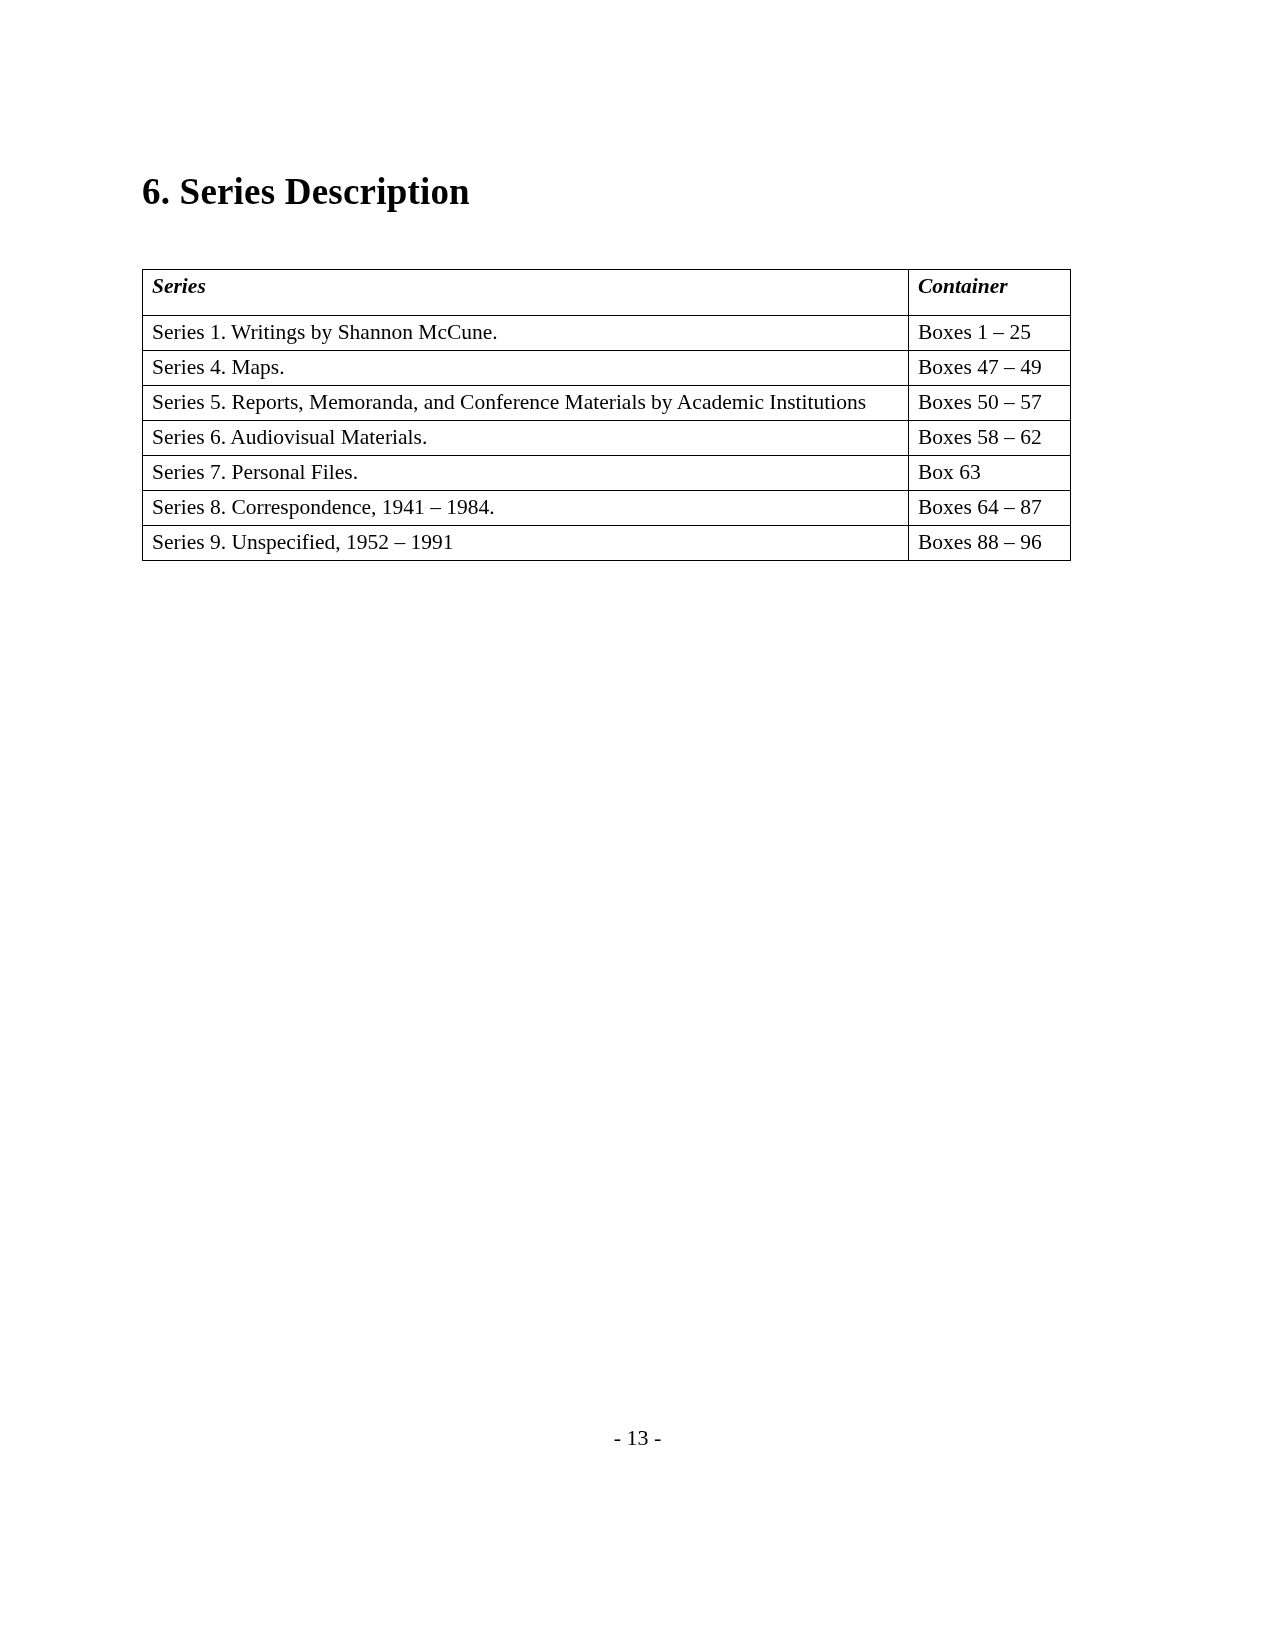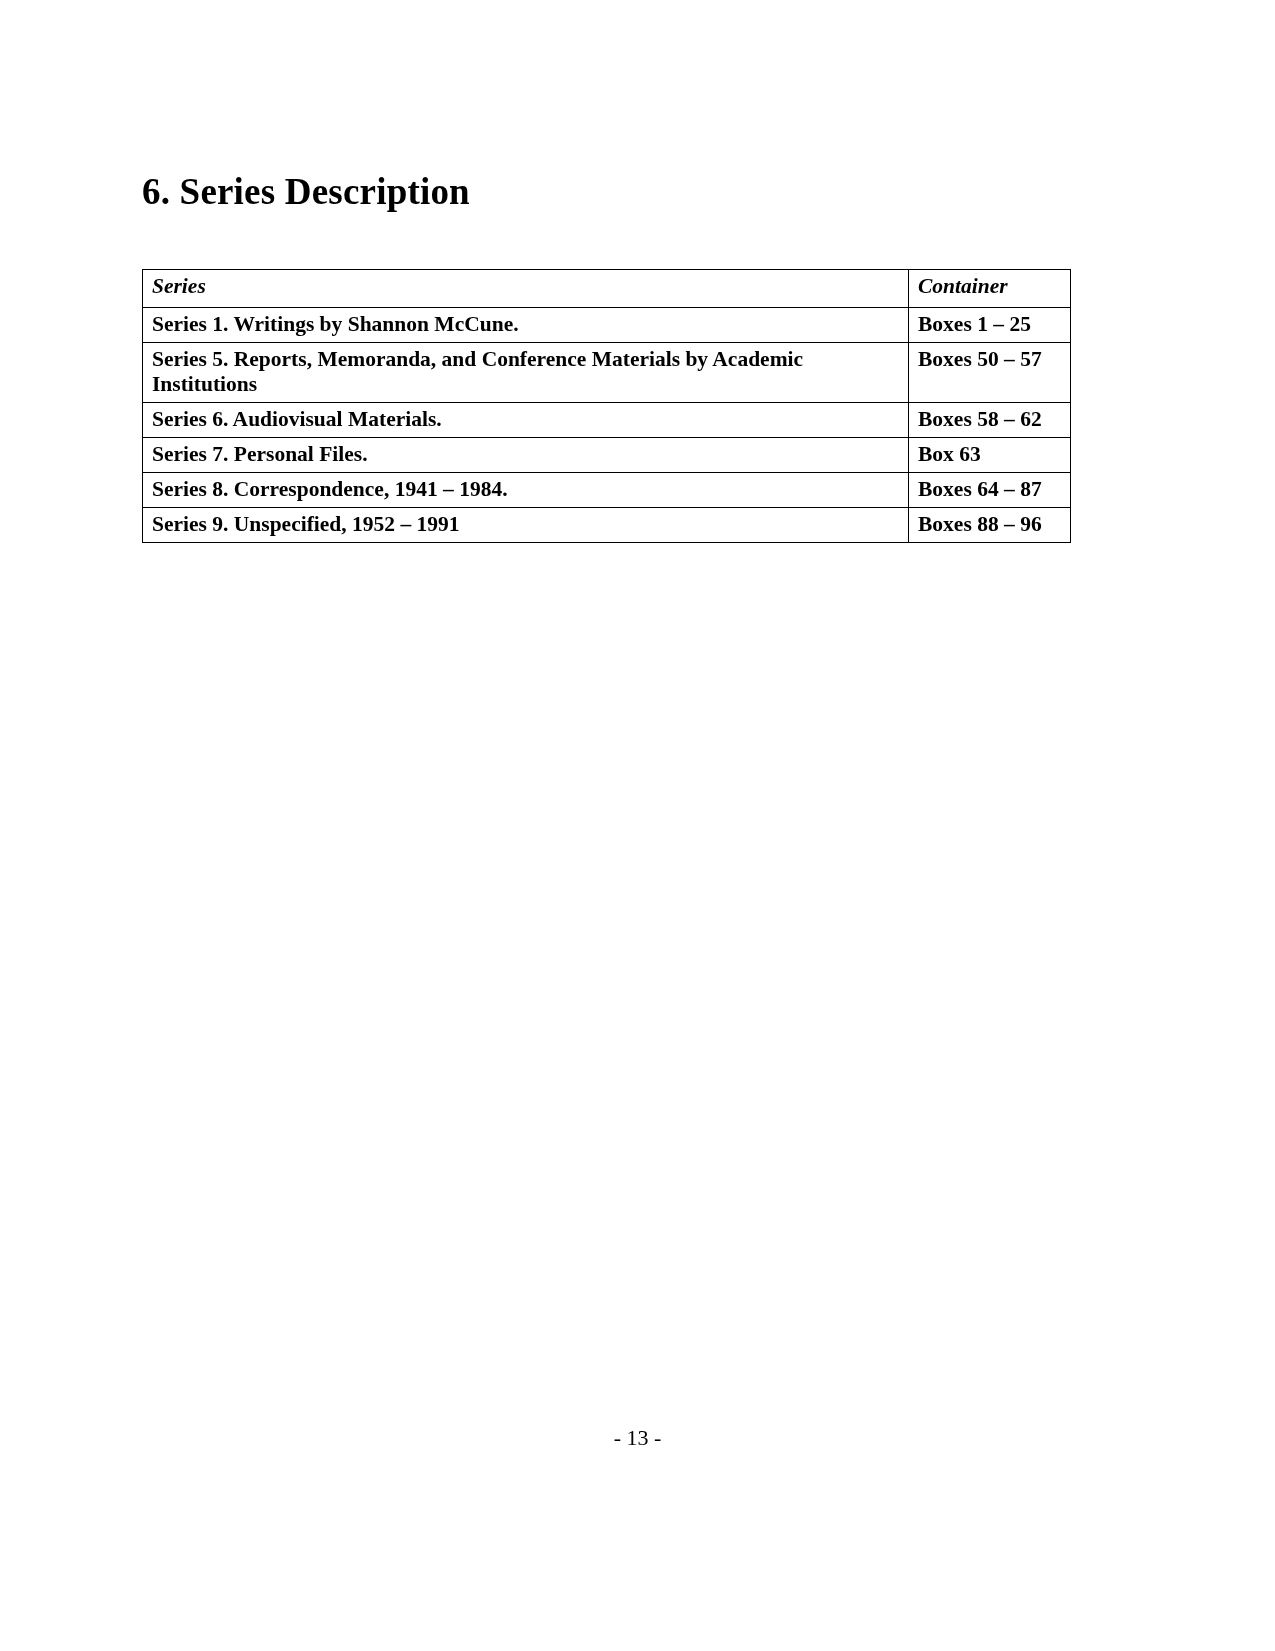--- a/index.html
+++ b/index.html
@@ -37,27 +37,27 @@
     width: 928px;
     border-collapse: collapse;
     table-layout: fixed;
     font-size: 21.5px;
   }
   .series-table td, .series-table th {
     border: 1px solid #000000;
     padding: 4px 9px 5px 9px;
     vertical-align: top;
     text-align: left;
-    font-weight: bold;
+    font-weight: normal;
   }
   .series-table thead th {
     font-style: italic;
     font-weight: bold;
     font-size: 21.5px;
-    padding-bottom: 8px;
+    padding-bottom: 16px;
   }
   .col-series {
     width: 766px;
   }
   .col-container {
     width: 162px;
   }
   .justify {
     text-align: justify;
     text-align-last: left;
@@ -89,20 +89,24 @@
         <th>Series</th>
         <th>Container</th>
       </tr>
     </thead>
     <tbody>
       <tr>
         <td>Series 1. Writings by Shannon McCune.</td>
         <td>Boxes 1 – 25</td>
       </tr>
       <tr>
+        <td>Series 4. Maps.</td>
+        <td>Boxes 47 – 49</td>
+      </tr>
+      <tr>
         <td class="justify">Series 5. Reports, Memoranda, and Conference Materials by Academic Institutions</td>
         <td>Boxes 50 – 57</td>
       </tr>
       <tr>
         <td>Series 6. Audiovisual Materials.</td>
         <td>Boxes 58 – 62</td>
       </tr>
       <tr>
         <td>Series 7. Personal Files.</td>
         <td>Box 63</td>

